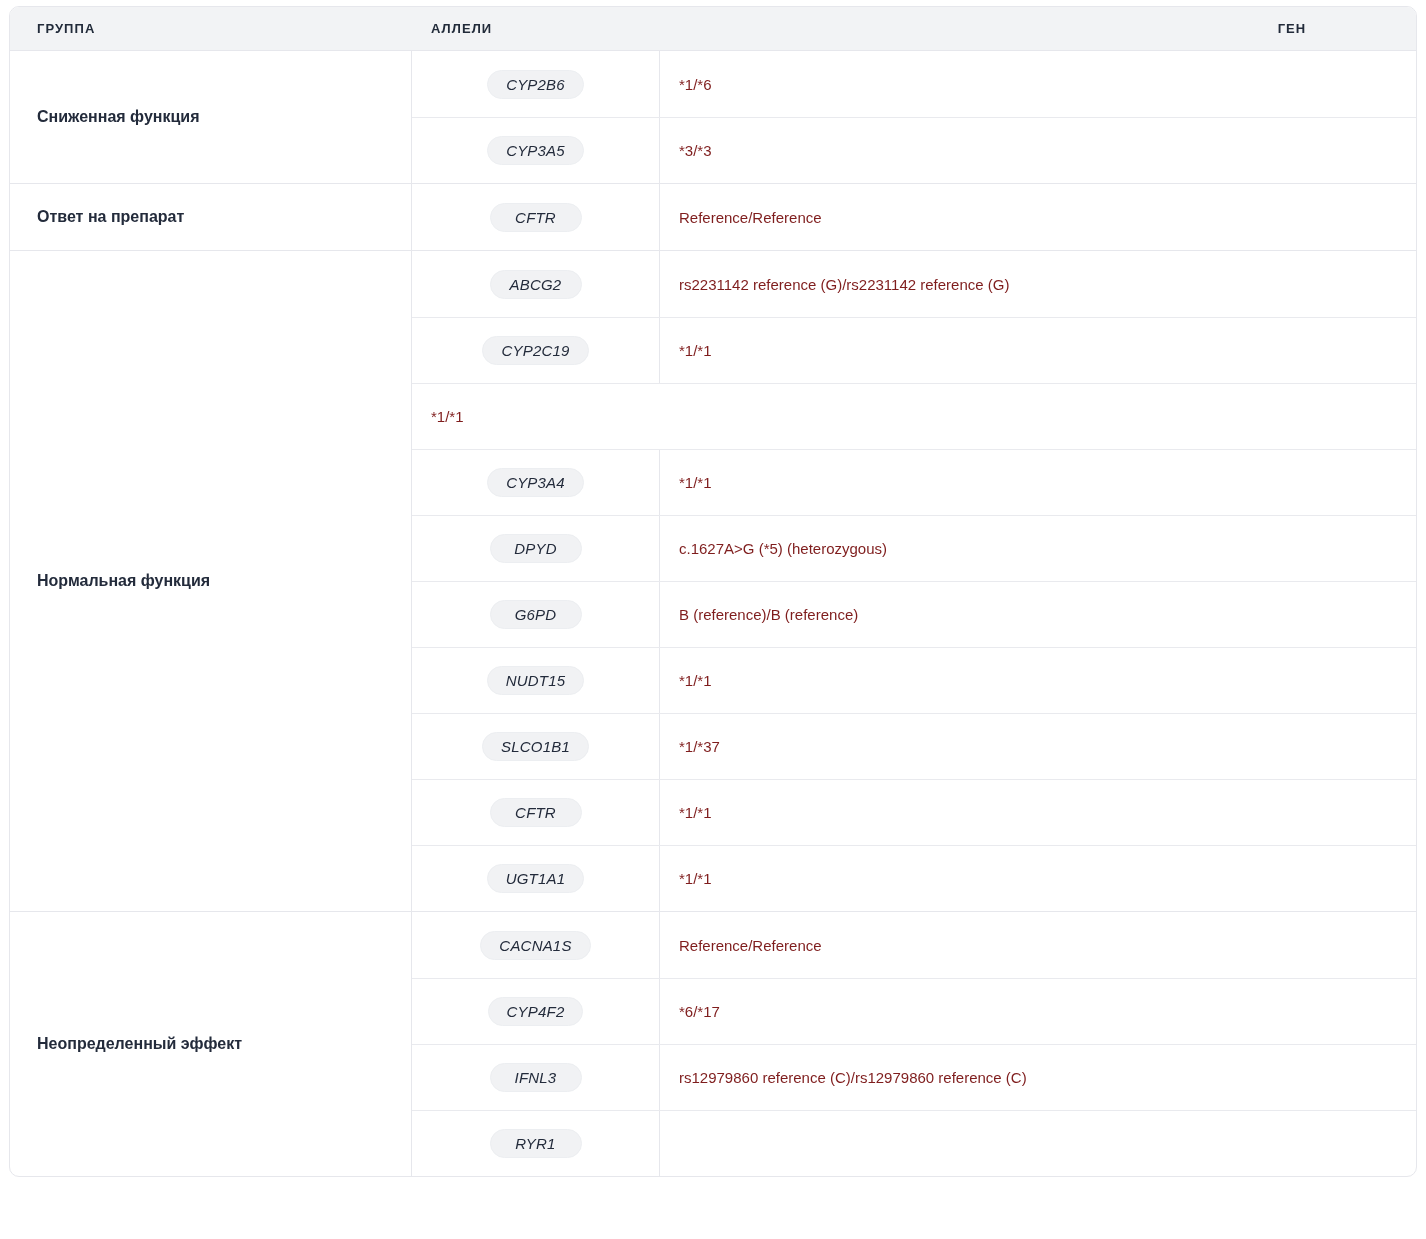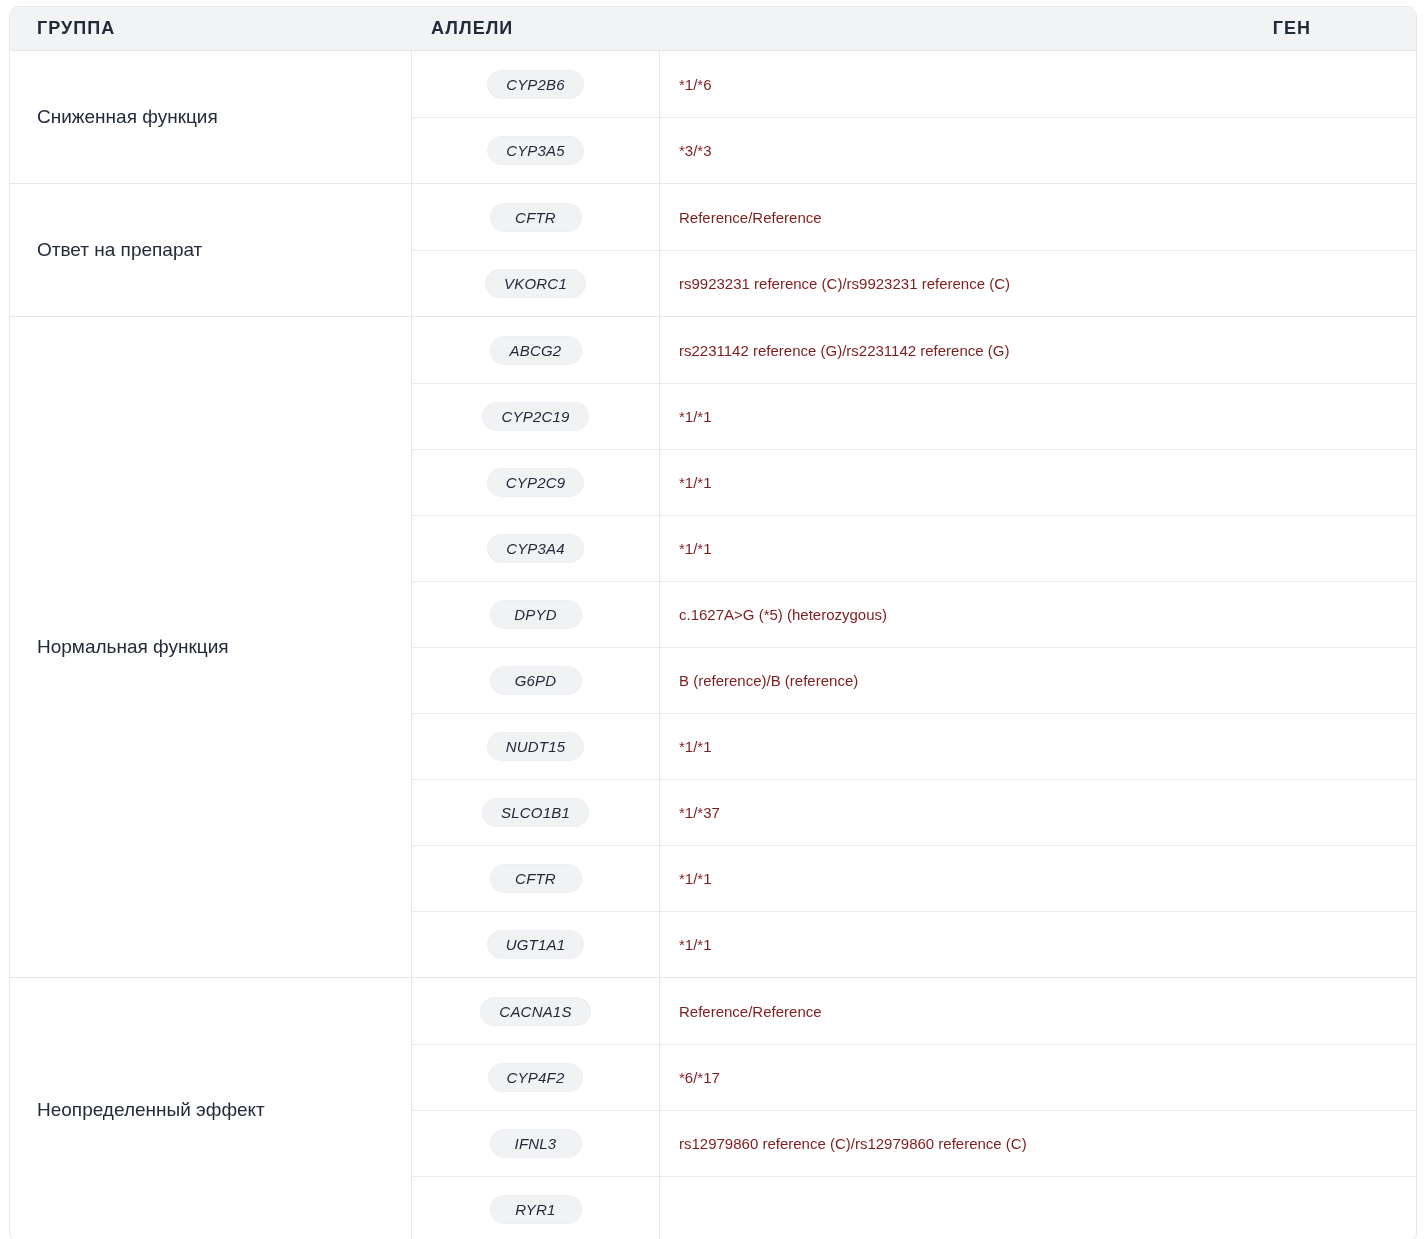--- a/index.html
+++ b/index.html
@@ -29,21 +29,21 @@
   .thead {
     display: flex;
     height: 44px;
     background: #f2f3f5;
     border-bottom: 1px solid #e6e7ec;
     box-sizing: border-box;
   }
   .th {
     display: flex;
     align-items: center;
-    font-size: 18px;
+    font-size: 13px;
     font-weight: 700;
     letter-spacing: 1.05px;
     color: #222b3a;
     box-sizing: border-box;
   }
   .th-group {
     width: 402px;
     padding-left: 27px;
   }
   .th-gene {
@@ -67,22 +67,22 @@
   .group-cell {
     width: 402px;
     flex: 0 0 402px;
     display: flex;
     align-items: center;
     padding: 0 20px 0 27px;
     border-right: 1px solid #e6e7ec;
     box-sizing: border-box;
   }
   .group-label {
-    font-size: 19px;
-    font-weight: 400;
+    font-size: 16px;
+    font-weight: 700;
     color: #232b3b;
     line-height: 1.35;
   }
 
   .group-rows {
     flex: 1;
     display: flex;
     flex-direction: column;
     min-width: 0;
   }
@@ -172,49 +172,40 @@
         <div class="group-cell">
           <div class="group-label">Ответ на препарат</div>
         </div>
         <div class="group-rows">
           <div class="row">
             <div class="gene-cell">
               <span class="gene-pill">CFTR</span>
             </div>
             <div class="allele-cell">Reference/Reference</div>
           </div>
-          <div class="row">
-            <div class="gene-cell">
-              <span class="gene-pill">VKORC1</span>
-            </div>
-            <div class="allele-cell">rs9923231 reference (C)/rs9923231 reference (C)</div>
-          </div>
         </div>
       </div>
       <div class="group">
         <div class="group-cell">
           <div class="group-label">Нормальная функция</div>
         </div>
         <div class="group-rows">
           <div class="row">
             <div class="gene-cell">
               <span class="gene-pill">ABCG2</span>
             </div>
             <div class="allele-cell">rs2231142 reference (G)/rs2231142 reference (G)</div>
           </div>
           <div class="row">
             <div class="gene-cell">
               <span class="gene-pill">CYP2C19</span>
             </div>
             <div class="allele-cell">*1/*1</div>
           </div>
           <div class="row">
-            <div class="gene-cell">
-              <span class="gene-pill">CYP2C9</span>
-            </div>
             <div class="allele-cell">*1/*1</div>
           </div>
           <div class="row">
             <div class="gene-cell">
               <span class="gene-pill">CYP3A4</span>
             </div>
             <div class="allele-cell">*1/*1</div>
           </div>
           <div class="row">
             <div class="gene-cell">

